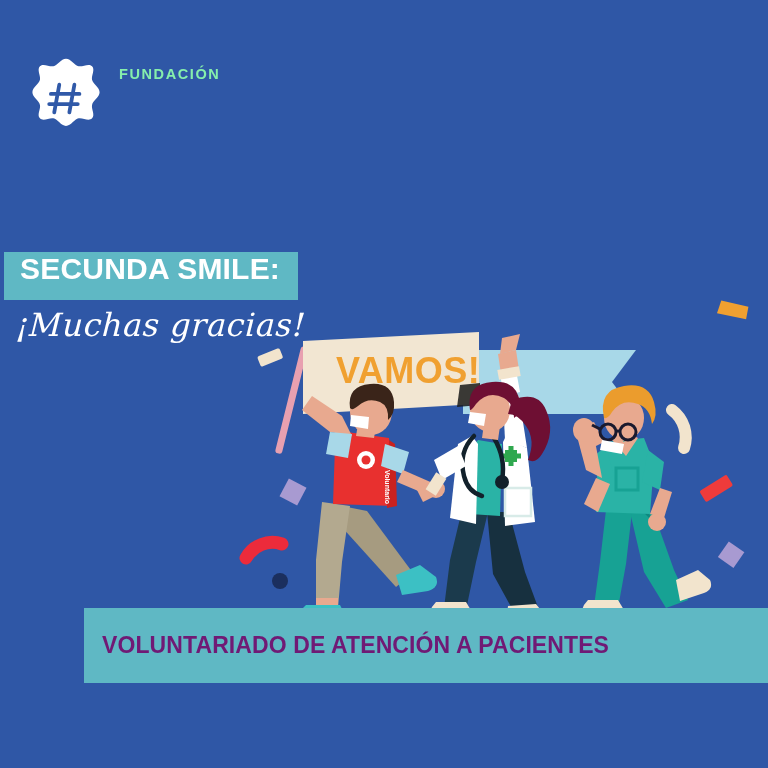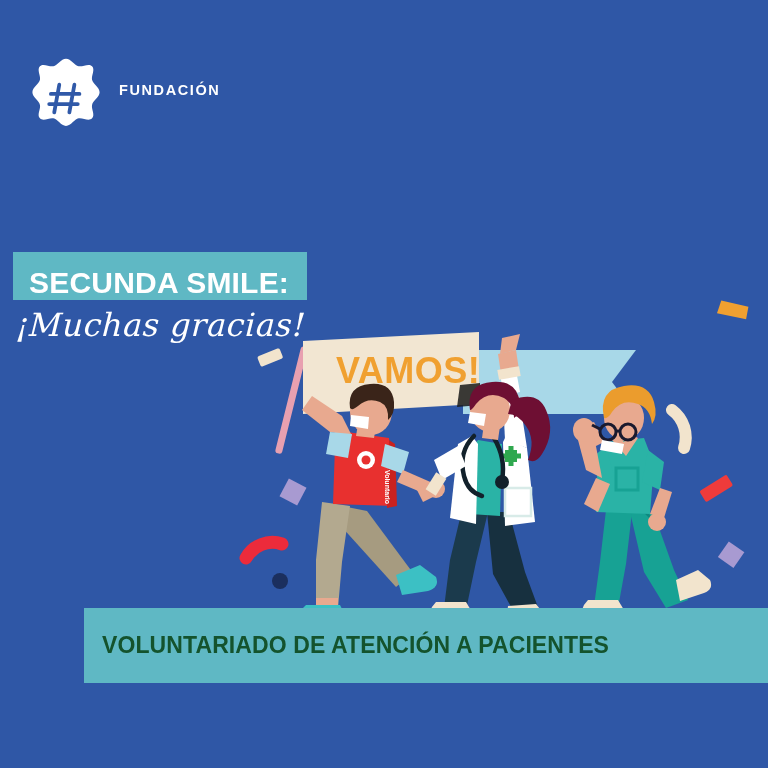--- a/index.html
+++ b/index.html
@@ -19,28 +19,28 @@
     position:absolute;left:0;top:2px;width:84px;height:84px;
     display:flex;align-items:center;justify-content:center;
   }
   .logo-mark svg{width:84px;height:84px;display:block;}
   .logo-words{position:absolute;left:92px;top:8px;}
   .logo-fade{
     color:#ffffff;font-size:47px;letter-spacing:2px;line-height:0.95;
     font-weight:300;font-family:"Liberation Sans", sans-serif;
   }
   .logo-fund{
-    color:#ffffff;font-size:14.5px;font-weight:700;letter-spacing:1.6px;
-    margin-top:19px;margin-left:3px;
+    color:#86efac;font-size:14.5px;font-weight:700;letter-spacing:1.6px;
+    margin-top:3px;margin-left:3px;
   }
 
   
   .headline-band{
-    position:absolute;left:13px;top:252px;height:48px;
-    background:#5fb8c4;display:flex;align-items:flex-end;
+    position:absolute;left:4px;top:252px;height:48px;
+    background:#5fb8c4;display:flex;align-items:flex-start;
     padding:0 18px 0 16px;box-sizing:border-box;
   }
   .headline-band span{
     color:#ffffff;font-size:30px;font-weight:700;letter-spacing:0.2px;
     white-space:nowrap;
   }
   .subhead{
     position:absolute;left:16px;top:306px;
     color:#ffffff;font-size:32px;
     font-family:"DejaVu Serif", serif;
@@ -50,21 +50,21 @@
   }
 
   
   .bottom-banner{
     position:absolute;left:84px;top:608px;right:0;height:75px;
     background:#5fb8c4;
     display:flex;flex-direction:column;justify-content:center;
     padding-left:18px;box-sizing:border-box;
   }
   .bottom-banner .bl{
-    color:#14532d;font-size:23px;font-weight:700;letter-spacing:0.1px;
+    color:#701a75;font-size:23px;font-weight:700;letter-spacing:0.1px;
     line-height:1.33;white-space:nowrap;
   }
 
   
   .illo{position:absolute;left:0;top:0;width:768px;height:620px;}
   .illo svg{width:768px;height:768px;display:block;}
 </style>
 </head>
 <body>
 

